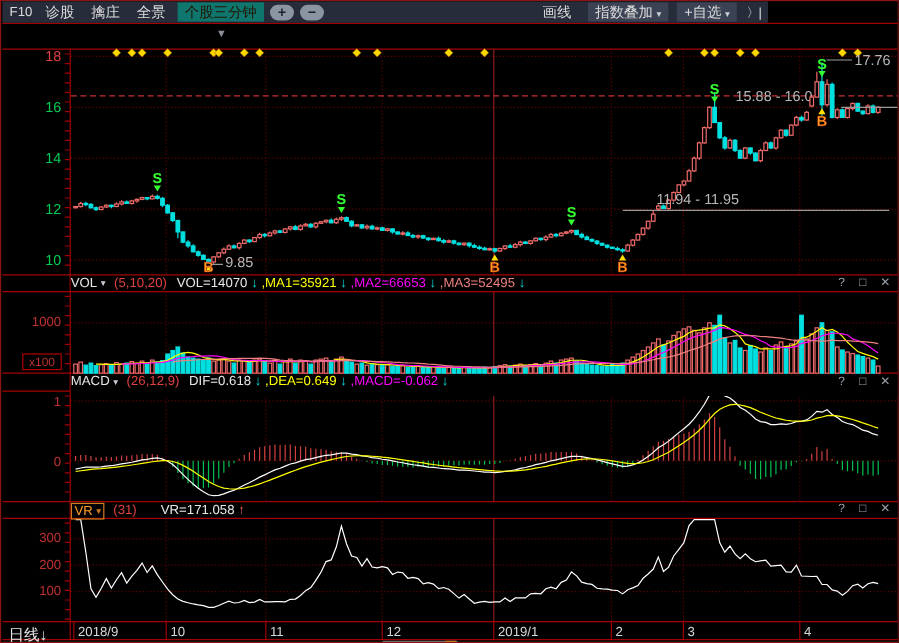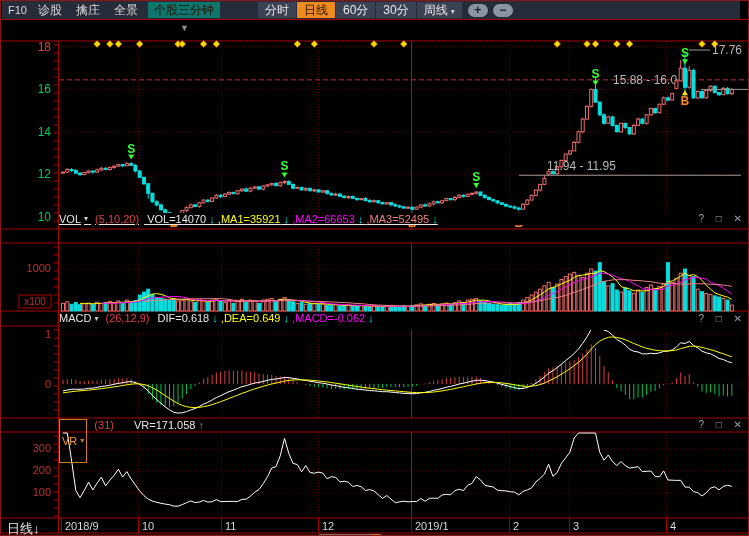--- a/index.html
+++ b/index.html
@@ -1,21 +1,21 @@
 <!DOCTYPE html>
 <html><head>
 <meta charset="utf-8">
 <style>
   html,body{margin:0;padding:0;background:#000;}
   body{font-family:"Liberation Sans",sans-serif;}
   .app{position:relative;width:749px;height:536px;background:#000;overflow:hidden;
        border:1px solid #8b1515;box-sizing:border-box;}
   svg{position:absolute;left:0;top:0;font-family:"Liberation Sans",sans-serif;}
   
-  .toolbar{position:absolute;left:1px;top:0;width:738px;height:18px;background:#272c3a;
+  .toolbar{position:absolute;left:1px;top:0;width:638px;height:18px;background:#272c3a;
            display:flex;align-items:center;font-size:12px;color:#dcdcdc;white-space:nowrap;z-index:5;}
   .tb-item{margin:0 7px;cursor:default;}
   .tb-f10{margin:0 4px 0 6px;font-size:11px;}
   .promo{background:#0f766e;color:#241200;padding:0 6px;height:16px;line-height:16px;margin-left:3px;}
   .tabs{display:flex;margin-left:38px;}
   .tab{background:#3b4254;color:#e8e8e8;padding:0 7px;height:16px;line-height:16px;margin-right:1px;}
   .tab.active{background:#ef8b1c;color:#241200;}
   .pill{background:#8b95a2;color:#1c2230;width:20px;height:13px;line-height:12px;border-radius:7px;
         text-align:center;font-weight:bold;margin-left:5px;font-size:12px;}
   .tb-right{margin-left:auto;display:flex;align-items:center;}
@@ -24,21 +24,21 @@
   .collapse{margin:0 6px 0 8px;font-size:11px;letter-spacing:-1px;}
   
   .stock-box{position:absolute;left:1px;top:19px;width:170px;height:20px;background:#000;z-index:4;}
   .sel-caret{position:absolute;left:179px;top:22px;font-size:9px;color:#8a8f98;z-index:4;}
   
   .ind-row{position:absolute;left:58px;width:690px;background:#000;font-size:11px;white-space:nowrap;z-index:4;color:#e8e8e8;}
   .ind-row span{vertical-align:top;}
   .ind-params{color:#e04040;margin:0 5px 0 4px;}
   .ind-icons{position:absolute;right:7px;top:0;color:#9aa2ac;font-size:10px;}
   .ind-icons span{margin-left:9px;cursor:default;}
-  .vr-box{display:inline-block;border:1px solid #cf7d1e;color:#ff9c28;padding:16px 2px;line-height:10px;height:10px;}
+  .vr-box{display:inline-block;border:1px solid #cf7d1e;color:#ff9c28;padding:1px 2px;line-height:10px;height:10px;}
   .vr-box .caret{color:#cf7d1e;}
   
   .xaxis-period{position:absolute;left:6px;top:519px;font-size:13px;color:#e8e8e8;z-index:4;}
 </style>
 </head>
 <body>
 
 <div class="app">
 
   <svg id="chart-svg" width="749" height="536">
@@ -864,35 +864,34 @@
       <rect x="318" y="533" width="62" height="2.5" fill="#6e6e6e"></rect>
       <rect x="370" y="533" width="9" height="2.5" fill="#c8781e"></rect>
     </svg>
 
   <div class="toolbar">
     <span class="tb-item tb-f10">F10</span>
     <span class="tb-item">诊股</span>
     <span class="tb-item">擒庄</span>
     <span class="tb-item">全景</span>
     <span class="promo">个股三分钟</span>
-    <span class="tabs">
-      <span class="tab">分时</span>
-      <span class="tab active">日线</span>
-      <span class="tab">60分</span>
-      <span class="tab">30分</span>
-      <span class="tab"><span>周线</span><span class="caret">▾</span></span>
-    </span>
     <span class="pill">+</span>
     <span class="pill">−</span>
+    <span class="tb-right">
+      <span class="tb-item">画线</span>
+      <span class="dbtn"><span>指数叠加</span><span class="caret">▾</span></span>
+      <span class="dbtn"><span>+自选</span><span class="caret">▾</span></span>
+      <span class="collapse">〉|</span>
+    </span>
   </div>
 
   <div class="stock-box"></div>
   <span class="sel-caret">▼</span>
 
-  <div class="ind-row" style="top:212px;height:12px;line-height:12px;text-decoration:underline;">
+  <div class="ind-row" style="top:229px;height:12px;line-height:12px;">
     <span><span>VOL</span><span class="caret">▾</span></span>
     <span class="ind-params">(5,10,20)</span>
     <span><span style="color: rgb(232, 232, 232);">VOL=14070</span><span style="color: rgb(0, 224, 224);"> ↓ </span><span style="color: rgb(255, 255, 0);">,MA1=35921</span><span style="color: rgb(0, 224, 224);"> ↓ </span><span style="color: rgb(255, 0, 255);">,MA2=66653</span><span style="color: rgb(0, 224, 224);"> ↓ </span><span style="color: rgb(240, 128, 128);">,MA3=52495</span><span style="color: rgb(0, 224, 224);"> ↓ </span></span>
     <span class="ind-icons">
       <span>?</span>
       <span>□</span>
       <span>✕</span>
     </span>
   </div>
 

